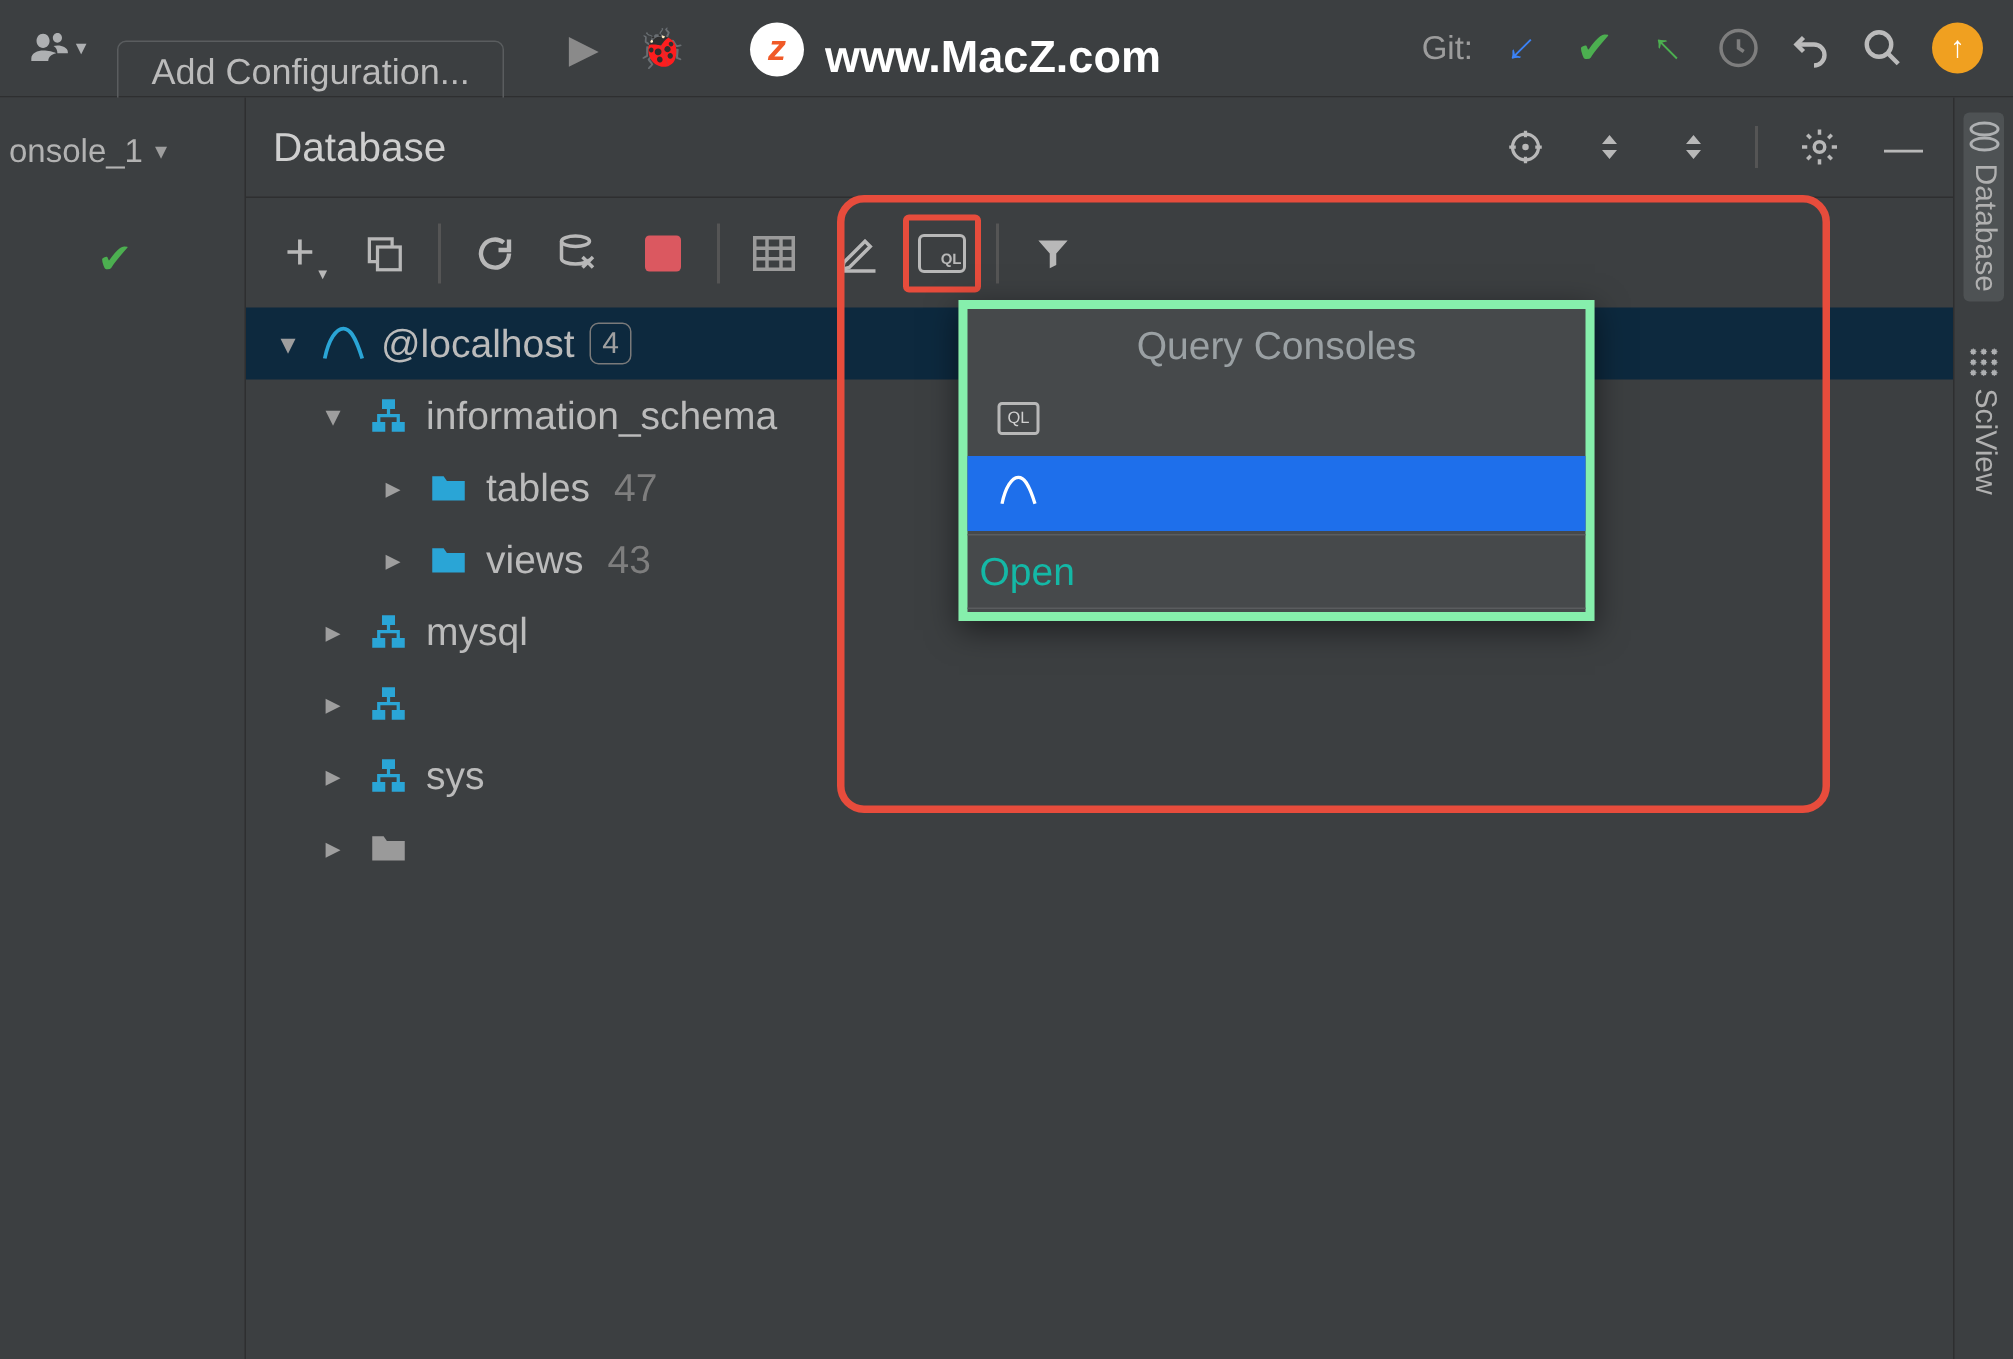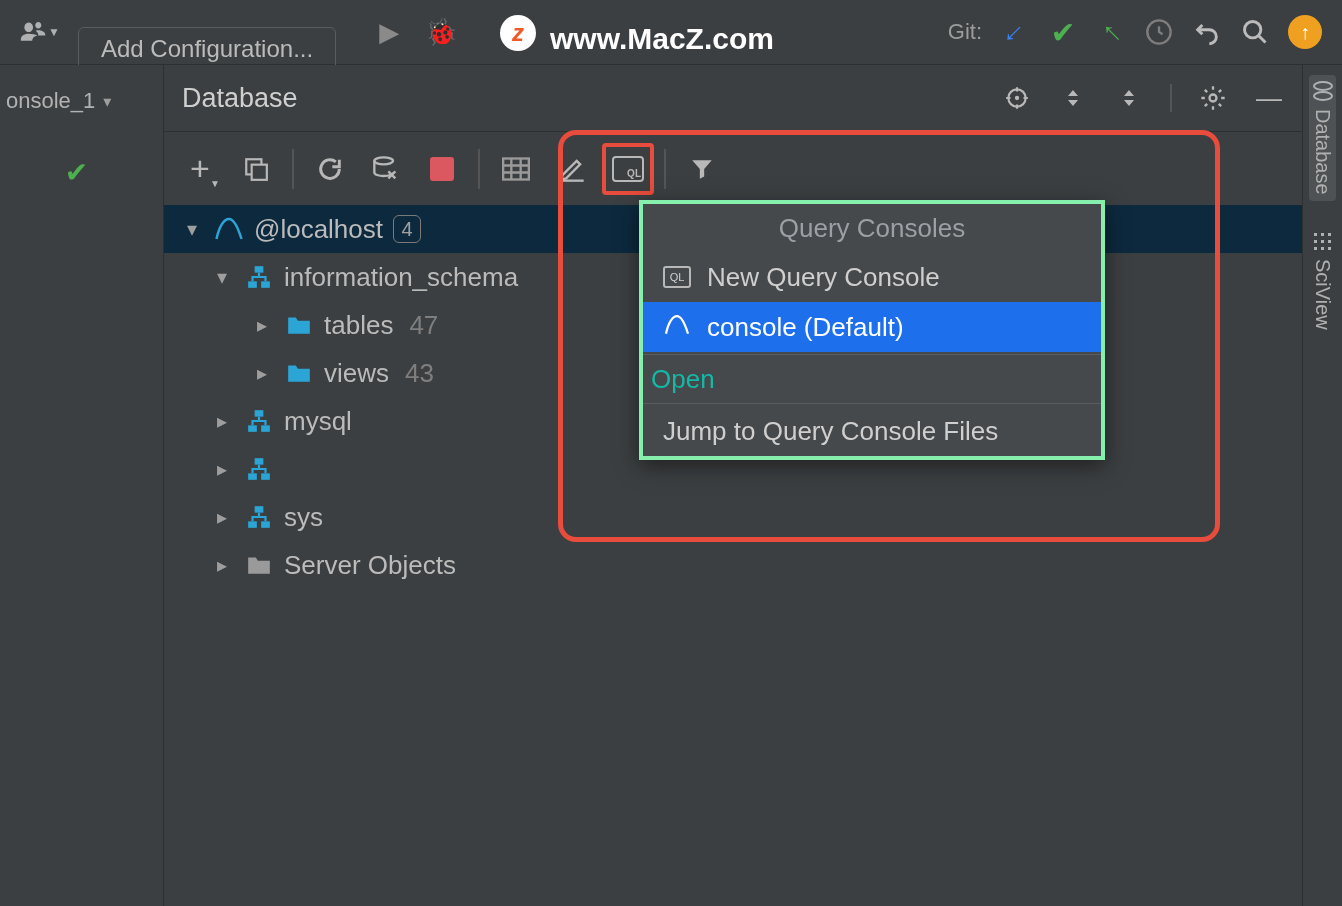--- a/index.html
+++ b/index.html
@@ -160,23 +160,23 @@
     .indent-2{ padding-left:86px;}
     
     .popup-highlight{
       position:absolute;
       left:558px; top:130px; width:662px; height:412px;
       border:5px solid #e74c3c; border-radius:18px;
       pointer-events:none;
     }
     .popup{
       position:absolute;
-      left:639px; top:200px; width:466px;
+      left:639px; top:200px; width:424px;
       background:#46494b;
-      border:4px solid #86efac;
+      border:6px solid #86efac;
       box-shadow: 0 6px 20px rgba(0,0,0,0.5);
     }
     .popup-head{
       height:48px; display:flex; align-items:center; justify-content:center;
       color:#9aa0a3; font-size:26px;
     }
     .popup-item{
       height:50px; display:flex; align-items:center; padding:0 20px;
       color:#cfcfcf; font-size:26px; gap:16px;
     }
@@ -416,40 +416,34 @@
       </span>
       <span>sys</span>
     </div>
     <div class="tree-row indent-1">
       <span class="chev">▸</span>
       <span class="node-icon folder-icon">
         <svg width="26" height="22" viewBox="0 0 24 20">
             <path d="M2 3h7l2 3h11v12H2z" fill="#9a9a9a"></path>
           </svg>
       </span>
-      <span>Server Objects</span>
     </div>
   </div>
 </div>
 
 <div class="popup">
   <div class="popup-head">Query Consoles</div>
   <div class="popup-item">
     <span class="ql-sm">QL</span>
-    <span>New Query Console</span>
   </div>
   <div class="popup-item selected">
     <span>
       <svg width="28" height="22" viewBox="0 0 24 20">
           <path d="M2 18c2-10 6-16 10-16 3 0 6 3 10 16" stroke="#fff" stroke-width="2" fill="none"></path>
         </svg>
     </span>
-    <span>console (Default)</span>
   </div>
   <div class="popup-sep"></div>
   <div class="popup-section">Open</div>
   <div class="popup-sep"></div>
-  <div class="popup-item">
-    <span>Jump to Query Console Files</span>
-  </div>
 </div>
 
 <div class="popup-highlight"></div>
 
 </body></html>

